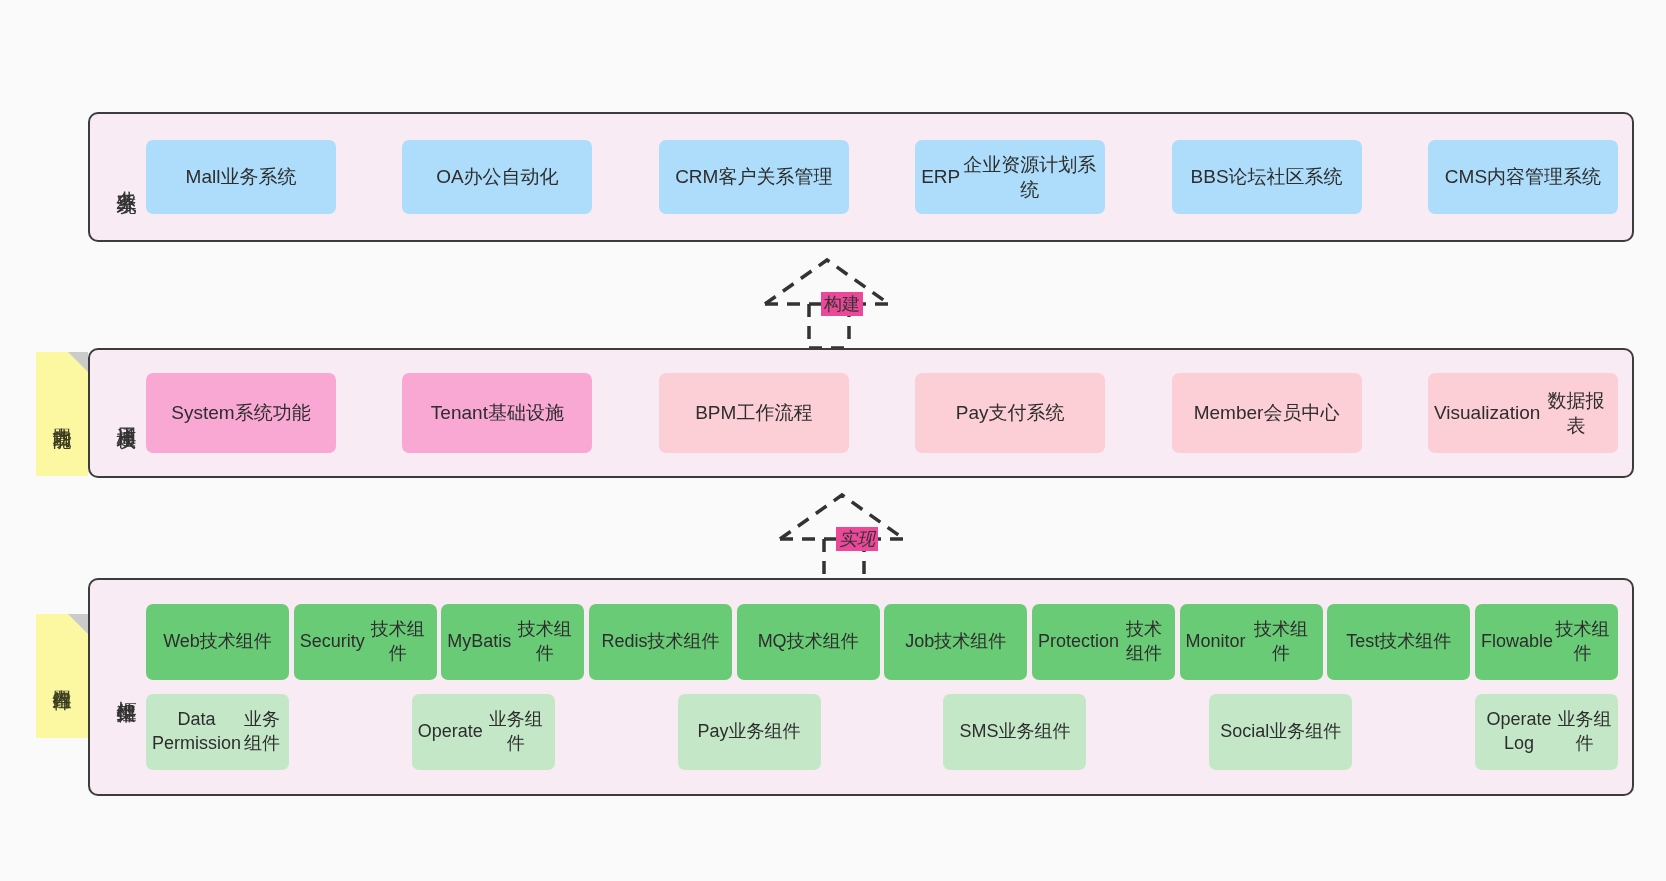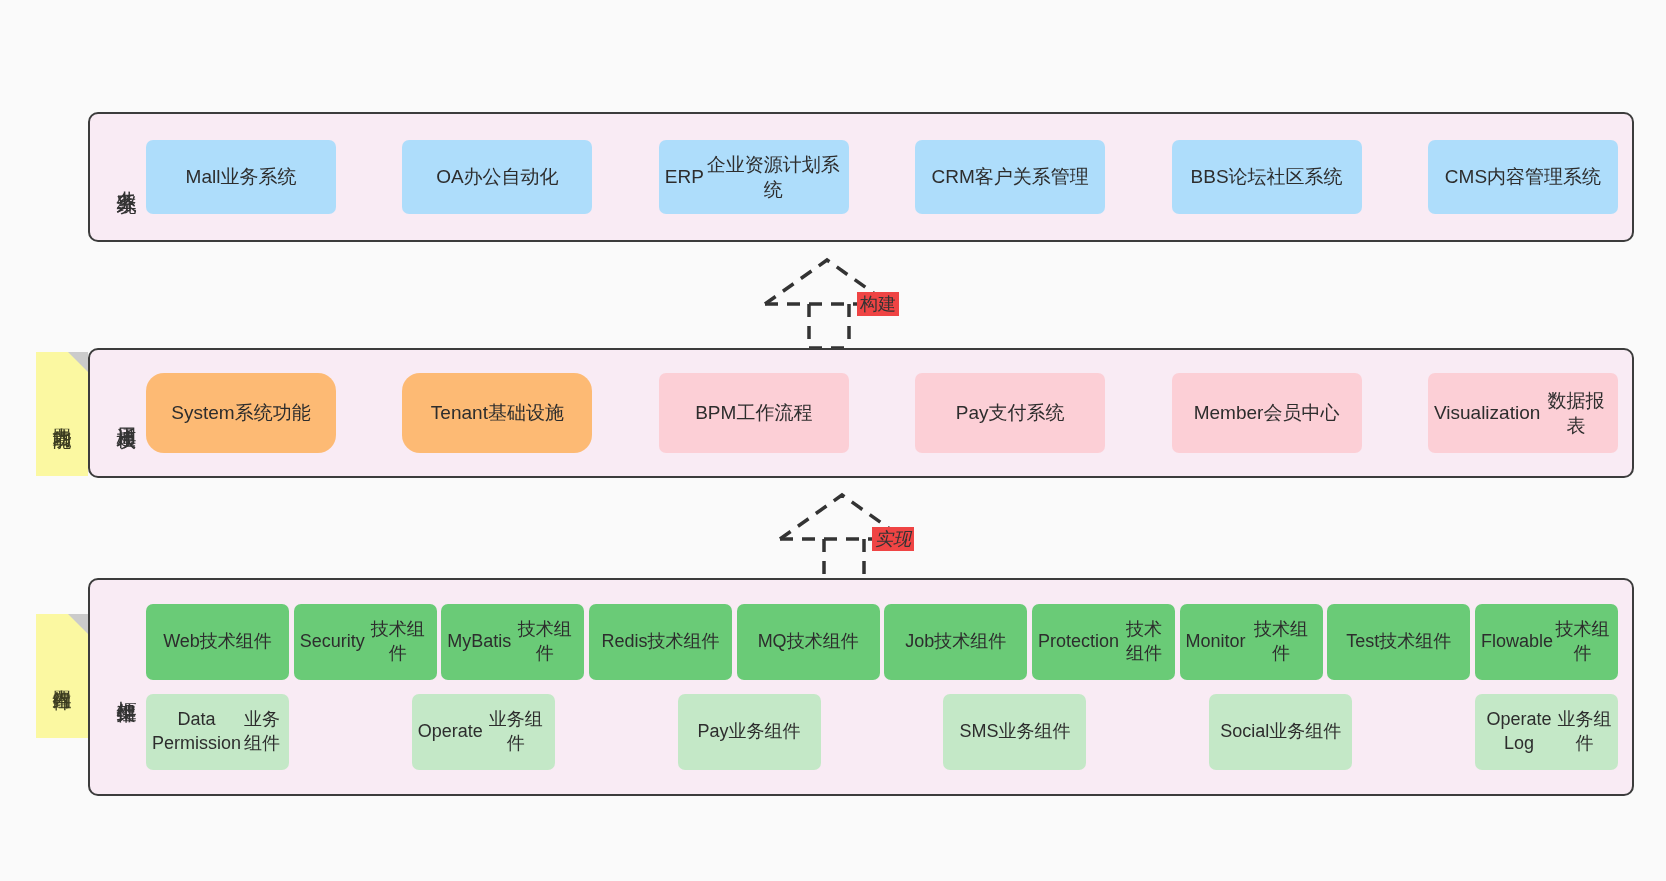--- a/index.html
+++ b/index.html
@@ -98,21 +98,21 @@
   #band-modules {
     left: 88px;
     top: 348px;
     width: 1546px;
     height: 130px;
   }
   #band-modules .card {
     width: 190px;
     height: 80px;
   }
-  .c-red   { background: #fdba74; border-radius: 18px; }
+  .c-red   { background: #f9a8d4; }
   .c-pink  { background: #FCCFD6; text-align: center; }
 
   
   #band-framework {
     left: 88px;
     top: 578px;
     width: 1546px;
     height: 218px;
   }
   #band-framework .cards {
@@ -168,24 +168,23 @@
     height: 100px;
   }
   #arrow-build { left: 735px; top: 252px; }
   #arrow-impl  { left: 750px; top: 487px; font-style: italic; }
 
   .arrow-group svg { position: absolute; left: 0; top: 0; }
   .arrow-label {
     position: absolute;
     font-size: 18px;
     color: #333333;
-    background: #ef4444;
+    background: #ec4899;
     padding: 0 3px;
     white-space: nowrap;
-    margin-left: 36px;
   }
   #arrow-build .arrow-label { left: 86px; top: 40px; }
   #arrow-impl  .arrow-label { left: 86px; top: 40px; }
 </style>
 </head>
 <body>
 
 <div id="canvas">
 
   <div class="band" id="band-business">
@@ -196,27 +195,27 @@
         <span class="en">Mall</span>
         <span class="cn">业务系统</span>
       </div>
 
       <div class="card">
         <span class="en">OA</span>
         <span class="cn">办公自动化</span>
       </div>
 
       <div class="card">
+        <span class="en">CRM</span>
+        <span class="cn">客户关系管理</span>
+      </div>
+
+      <div class="card">
         <span class="en">ERP</span>
         <span class="cn">企业资源计划系统</span>
-      </div>
-
-      <div class="card">
-        <span class="en">CRM</span>
-        <span class="cn">客户关系管理</span>
       </div>
 
       <div class="card">
         <span class="en">BBS</span>
         <span class="cn">论坛社区系统</span>
       </div>
 
       <div class="card">
         <span class="en">CMS</span>
         <span class="cn">内容管理系统</span>

